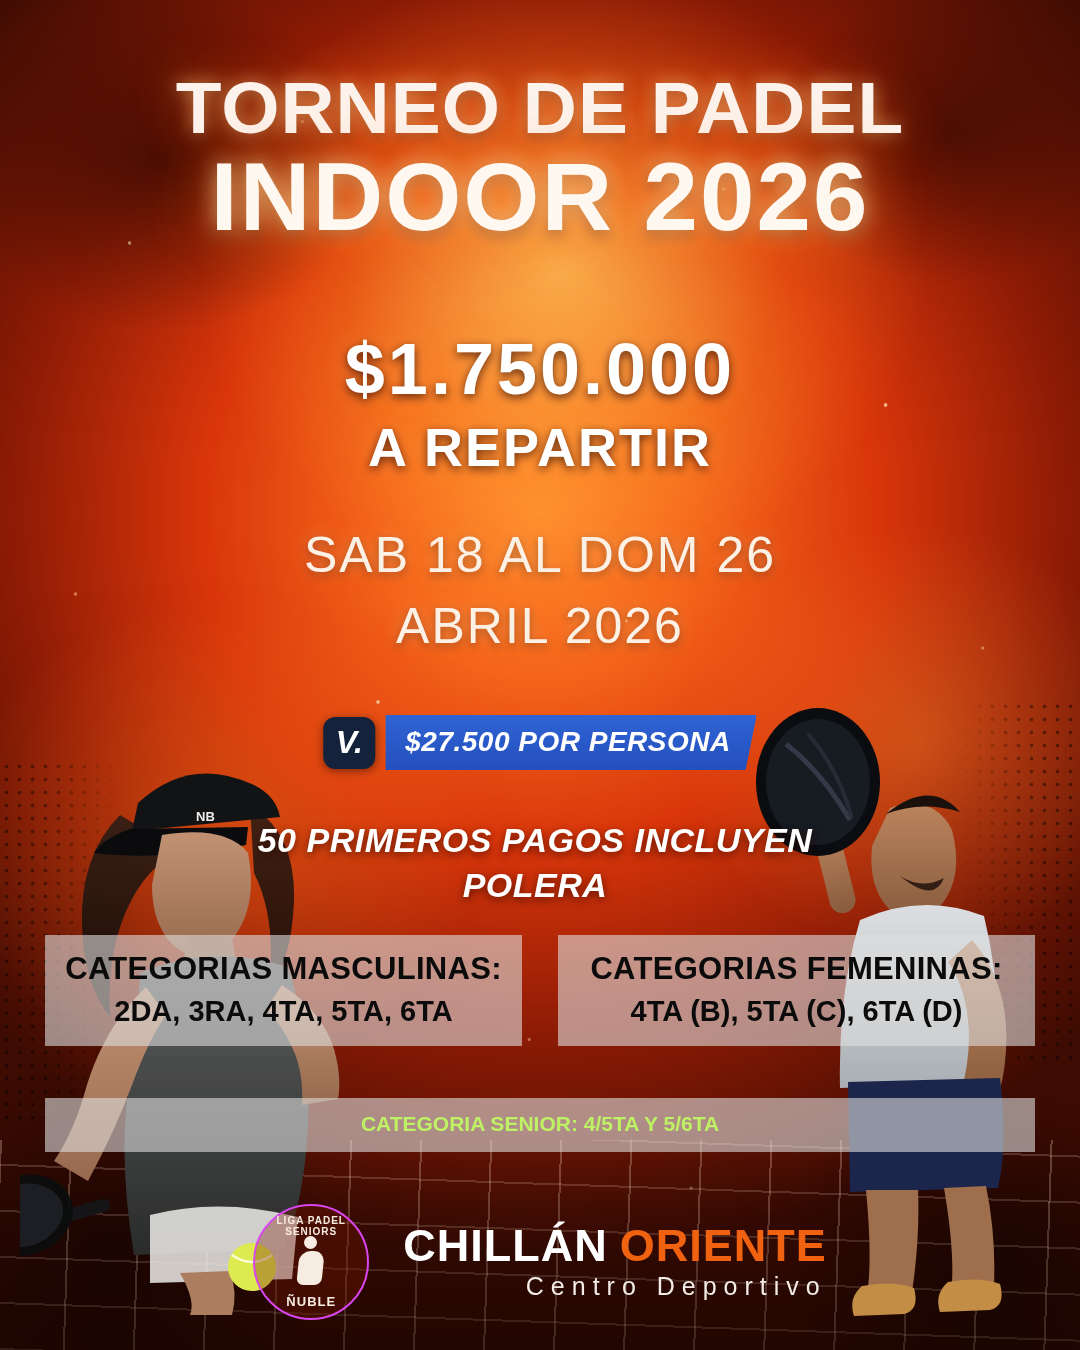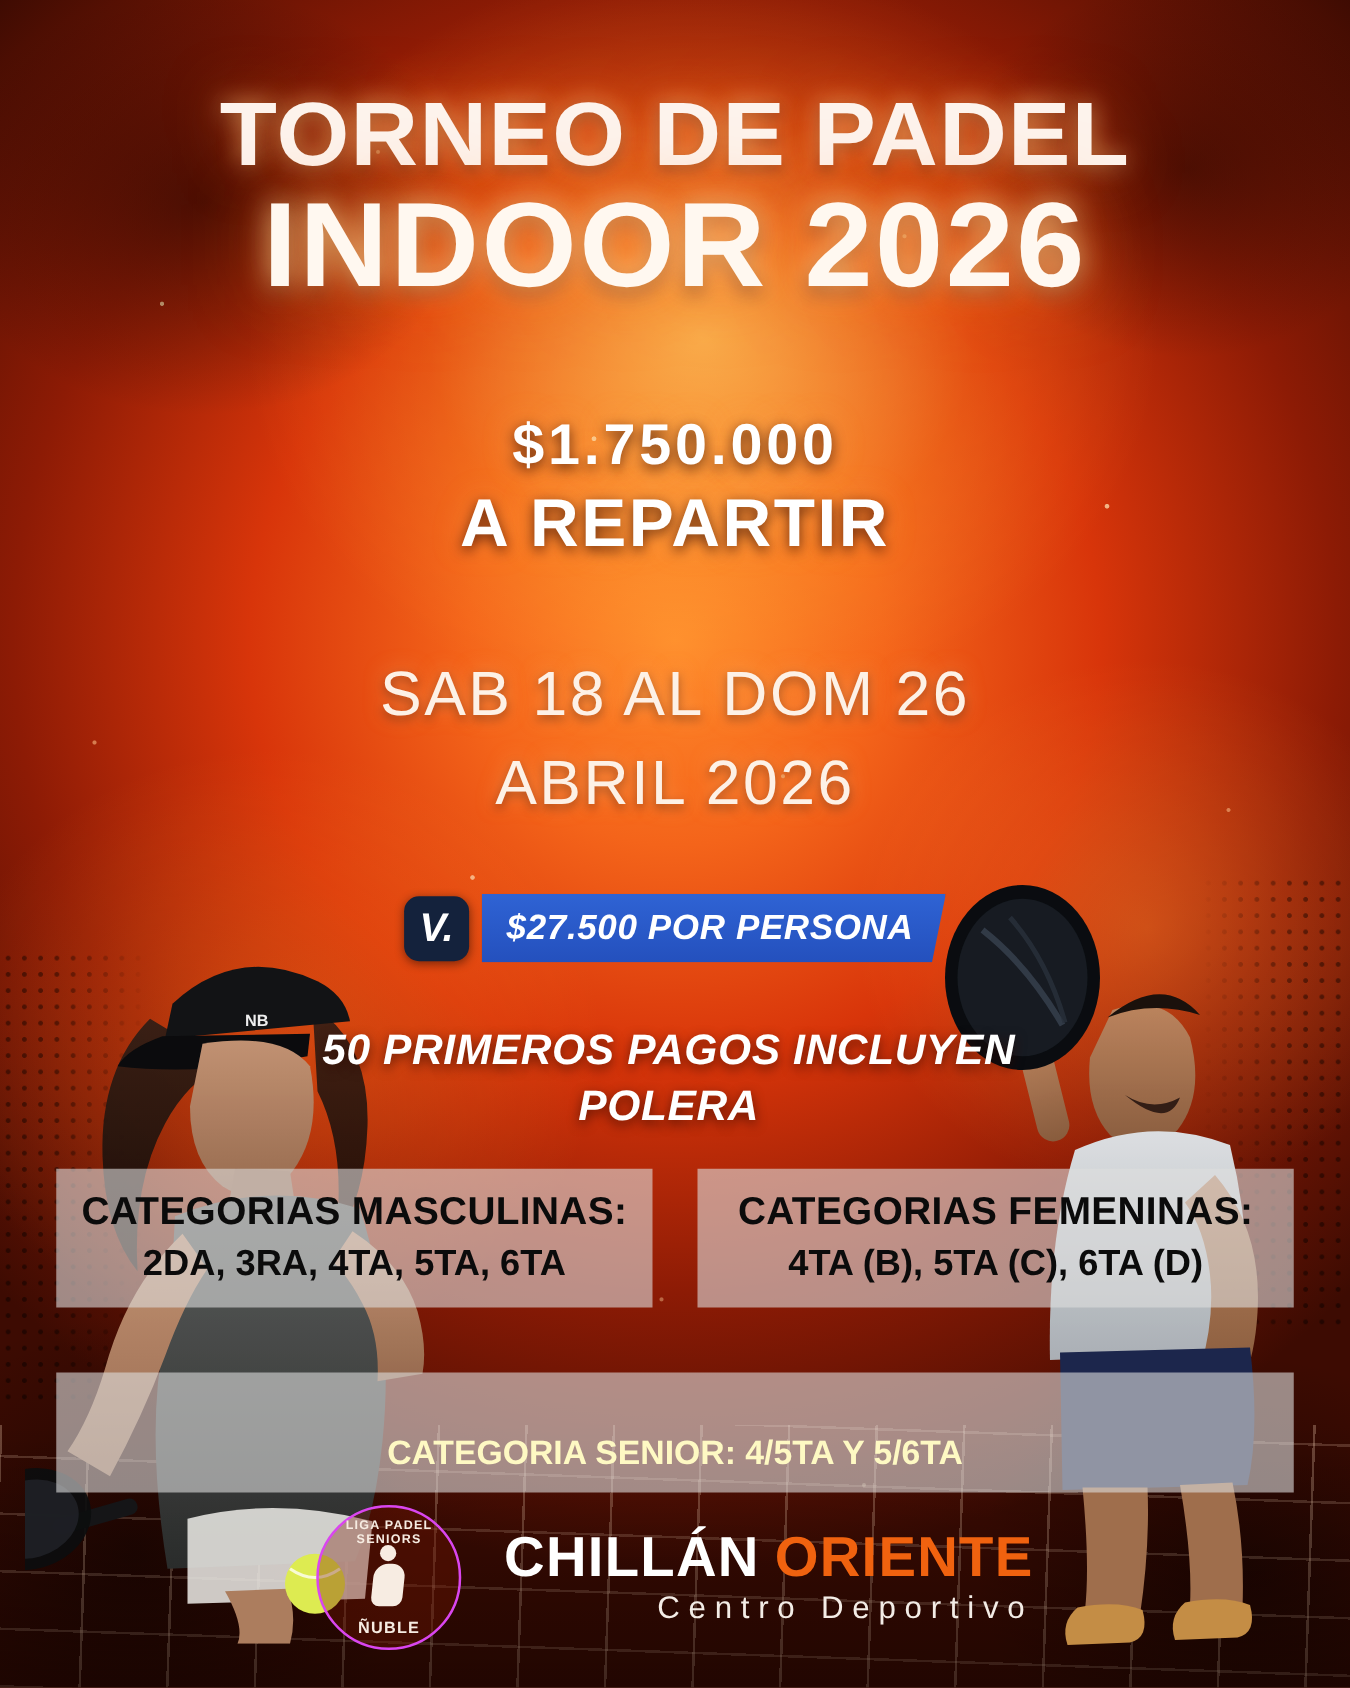--- a/index.html
+++ b/index.html
@@ -130,21 +130,21 @@
     margin-top: 4px;
     transform: scaleX(1.02);
   }
   .prize {
     position: absolute;
     top: 328px;
     left: 0; right: 0;
     text-align: center;
   }
   .prize-amount {
-    font-size: 46px;
+    font-size: 72px;
     font-weight: 700;
     color: #ffffff;
     letter-spacing: 3px;
     text-shadow: 0 3px 10px rgba(50,10,2,0.75), 0 0 26px rgba(255,170,90,0.45);
   }
   .prize-sub {
     font-size: 54px;
     font-weight: 700;
     color: #ffffff;
     letter-spacing: 2px;
@@ -246,24 +246,23 @@
   .senior-box {
     position: absolute;
     top: 1098px;
     left: 45px;
     right: 45px;
     background: rgba(222,222,222,0.60);
     padding: 14px 10px 16px;
     text-align: center;
   }
   .senior-text {
-    font-size: 27px;
-    font-weight: 700;
-    color: #fef9c3;
-    margin-top: 35px;
+    font-size: 21px;
+    font-weight: 700;
+    color: #bef264;
   }
 
   
   .footer {
     position: absolute;
     bottom: 30px;
     left: 0; right: 0;
     display: flex;
     align-items: center;
     justify-content: center;

